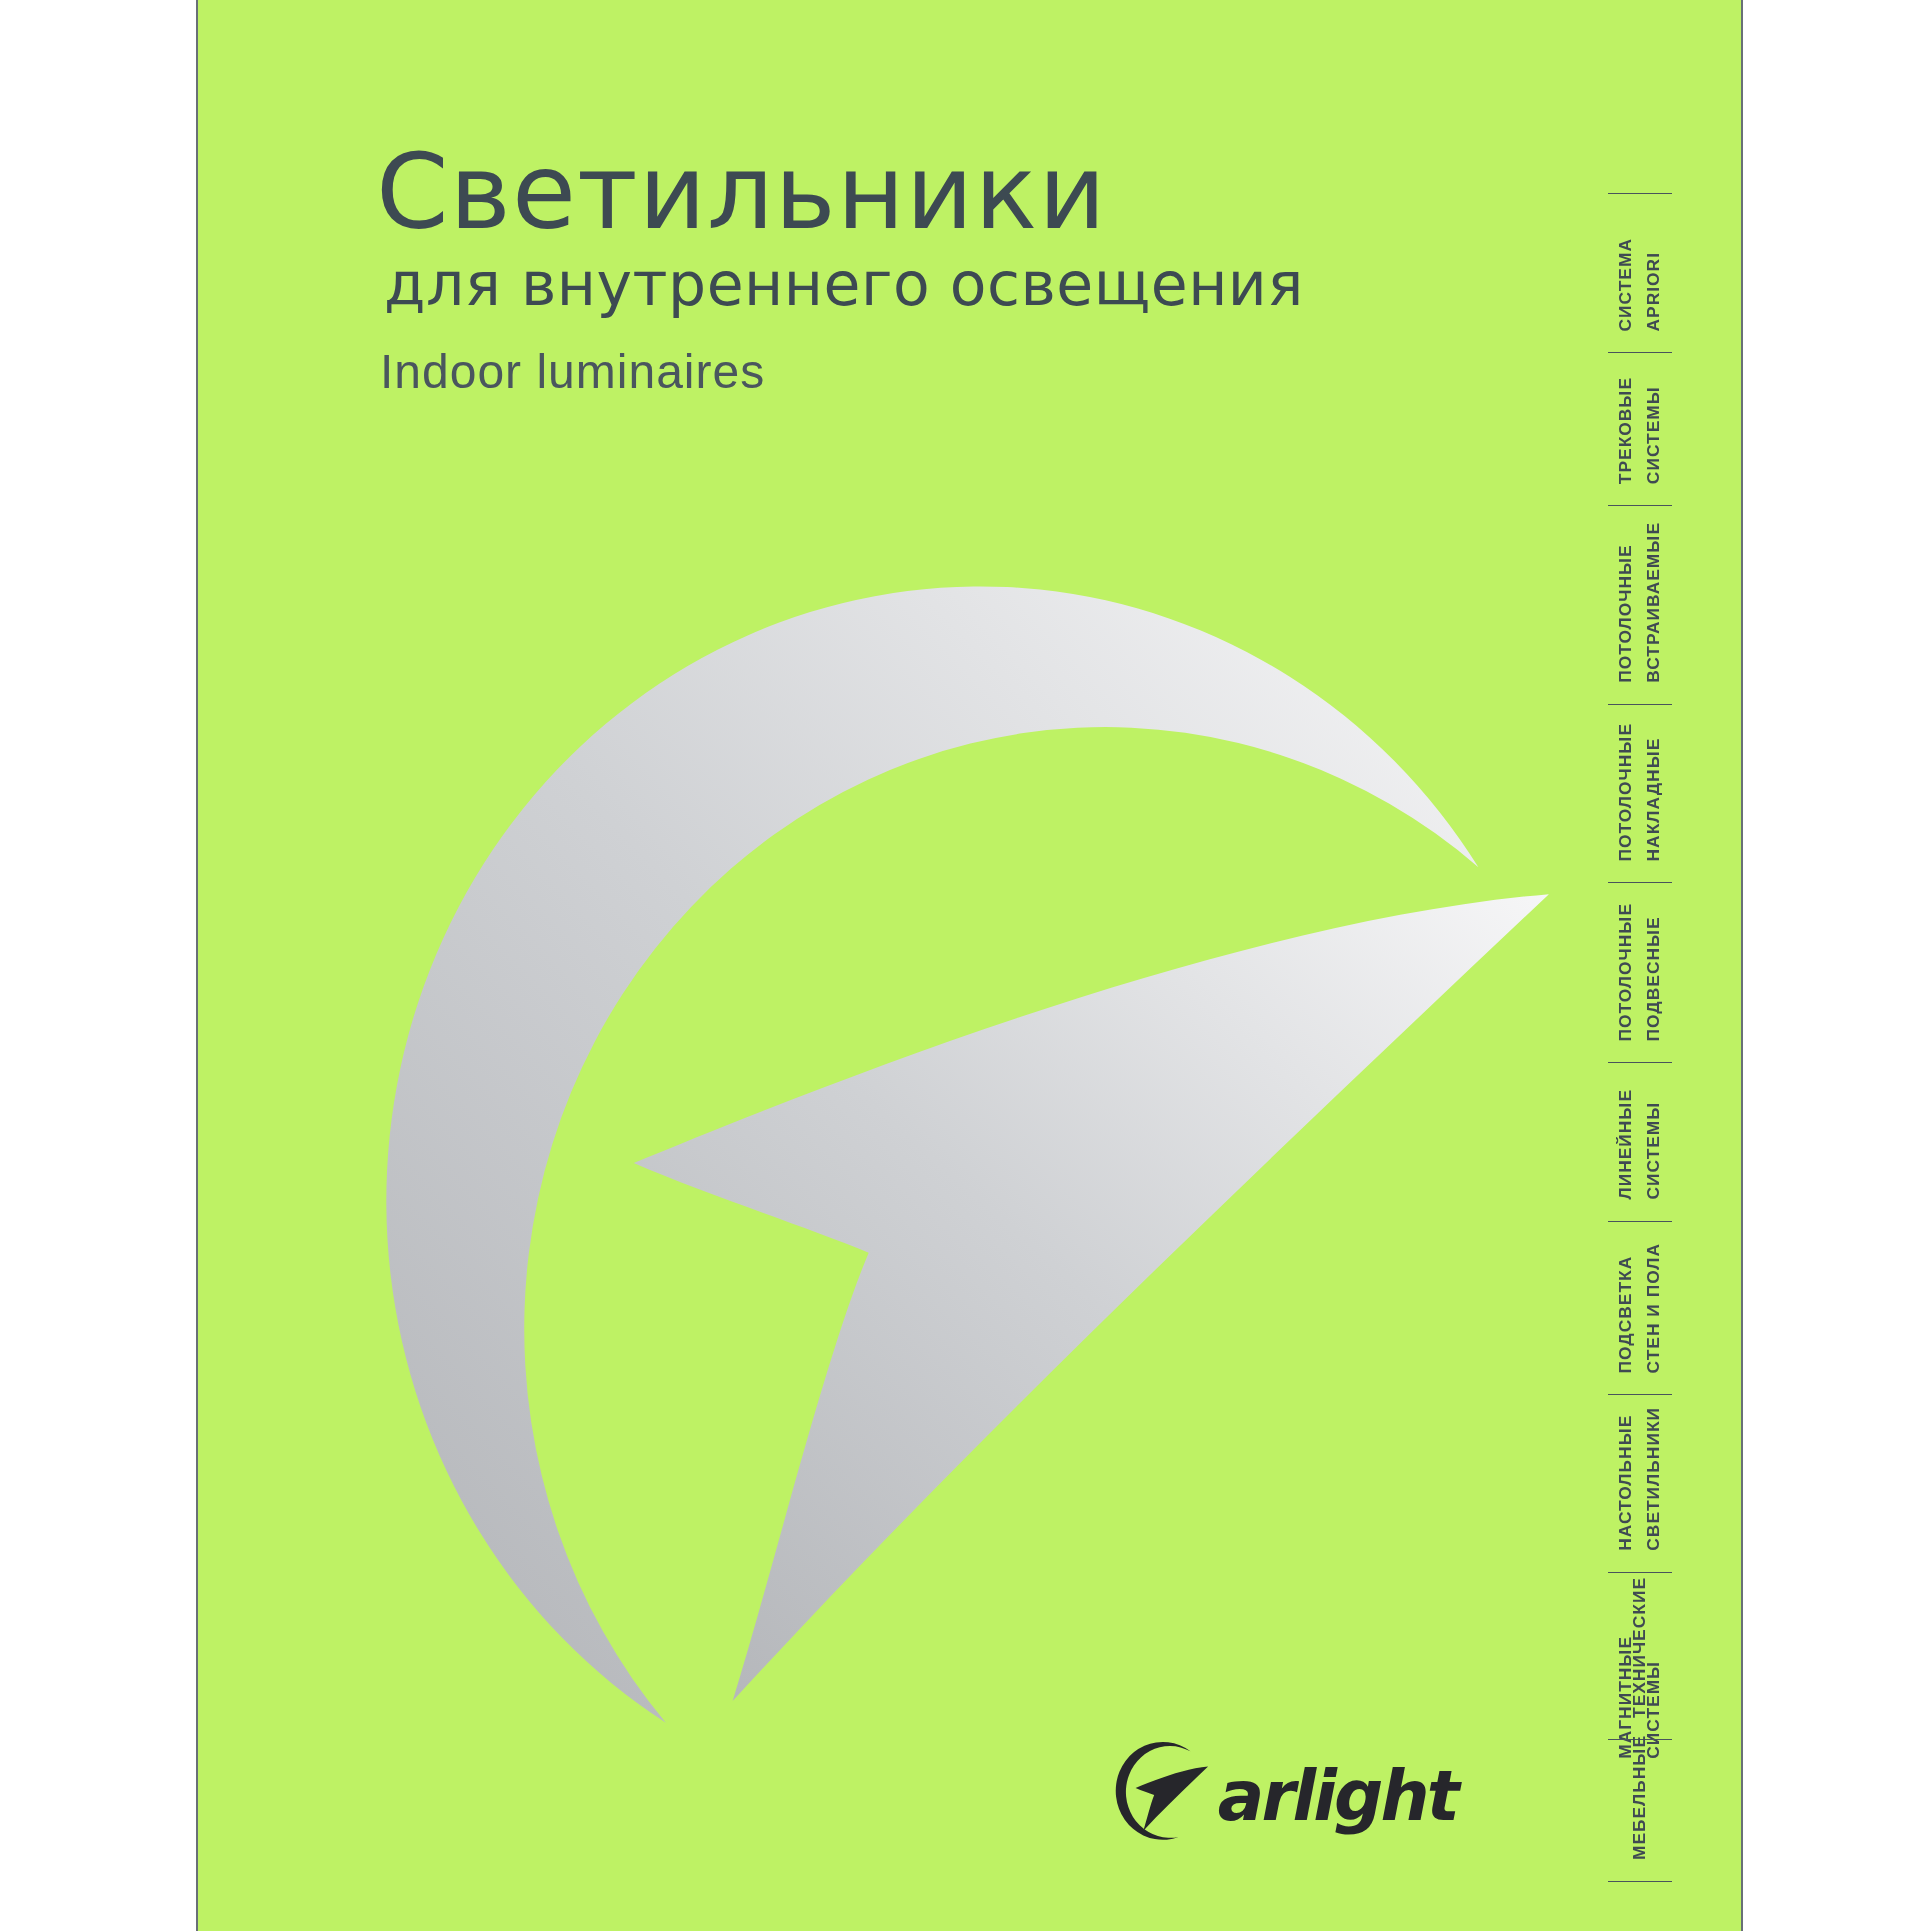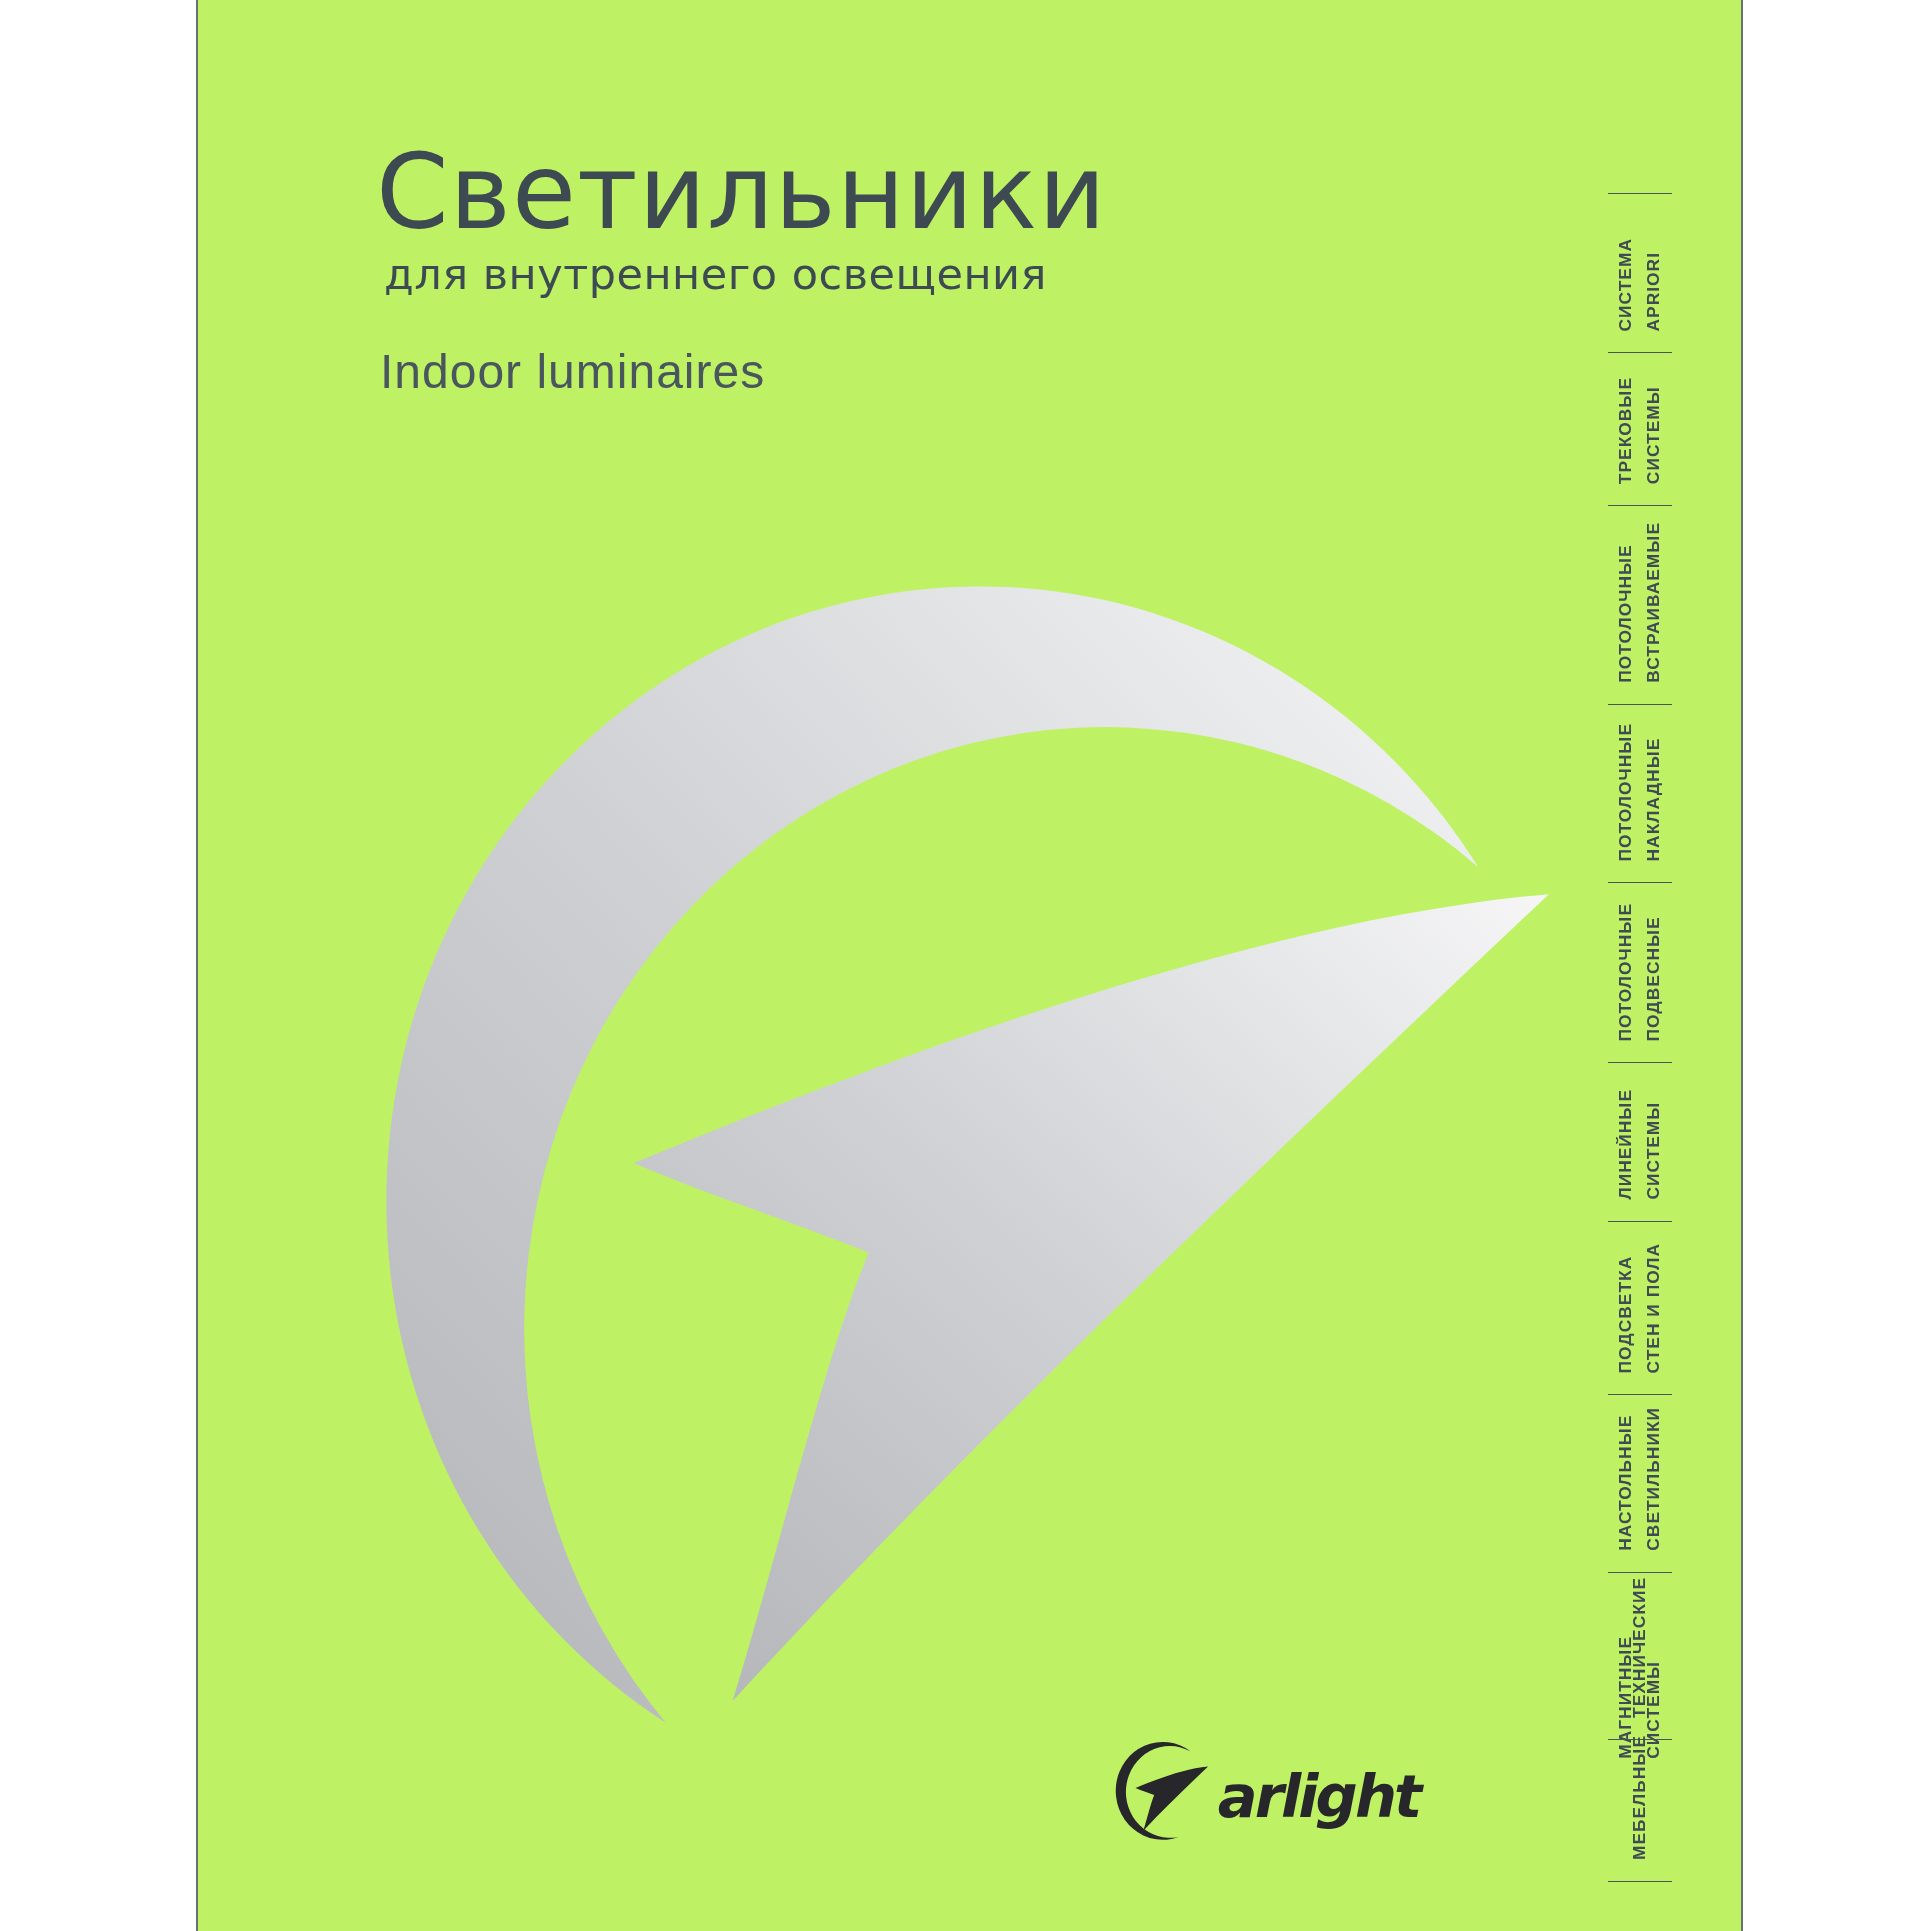--- a/index.html
+++ b/index.html
@@ -4,35 +4,35 @@
 <style>
   html,body{margin:0;padding:0;}
   .screen{position:relative;width:1931px;height:1931px;background:#ffffff;overflow:hidden;
           font-family:"Liberation Sans",sans-serif;}
   .page{position:absolute;left:196px;top:0;width:1547px;height:1931px;background:#bef264;
         border-left:2.9px solid #697076;border-right:2.9px solid #697076;box-sizing:border-box;}
   
   .title{position:absolute;left:178px;top:135px;font-family:"DejaVu Sans",sans-serif;
          font-size:104px;line-height:1.1;color:#3d4a52;letter-spacing:1px;white-space:nowrap;}
   .subtitle{position:absolute;left:186px;top:249px;font-family:"DejaVu Sans",sans-serif;
-         font-size:43px;color:#3d4a52;letter-spacing:0.5px;white-space:nowrap;}
+         font-size:60px;color:#3d4a52;letter-spacing:0.5px;white-space:nowrap;}
   .subtitle-en{position:absolute;left:182px;top:344px;font-size:48px;color:#4a565e;
          letter-spacing:1px;white-space:nowrap;}
   
   .swoosh{position:absolute;left:176px;top:574px;width:1212px;height:1255px;}
   
   .tab{position:absolute;left:1441px;writing-mode:vertical-rl;transform:translateX(-50%) rotate(180deg);
        font-weight:bold;font-size:17.4px;line-height:28px;letter-spacing:1px;color:#3f4a52;
        white-space:pre-line;text-align:left;}
   .tab-divider{position:absolute;left:1410px;width:64px;height:0;border-top:1.9px solid #49545c;}
   
   .brand{position:absolute;left:916px;top:1738px;height:108px;display:flex;align-items:flex-start;}
   .brand-mark{width:98px;height:102px;flex:0 0 auto;}
   .brand-text{font-family:"DejaVu Sans",sans-serif;font-weight:bold;font-style:oblique;
-       font-size:59px;line-height:89px;letter-spacing:-2.9px;color:#26262b;margin-left:5.8px;margin-top:13.5px;}
+       font-size:69px;line-height:89px;letter-spacing:-2.9px;color:#26262b;margin-left:5.8px;margin-top:13.5px;}
 </style>
 </head>
 <body>
 
 <div class="screen">
   <div class="page">
 
     <div class="title">Светильники</div>
     <div class="subtitle">для внутреннего освещения</div>
     <div class="subtitle-en">Indoor luminaires</div>

